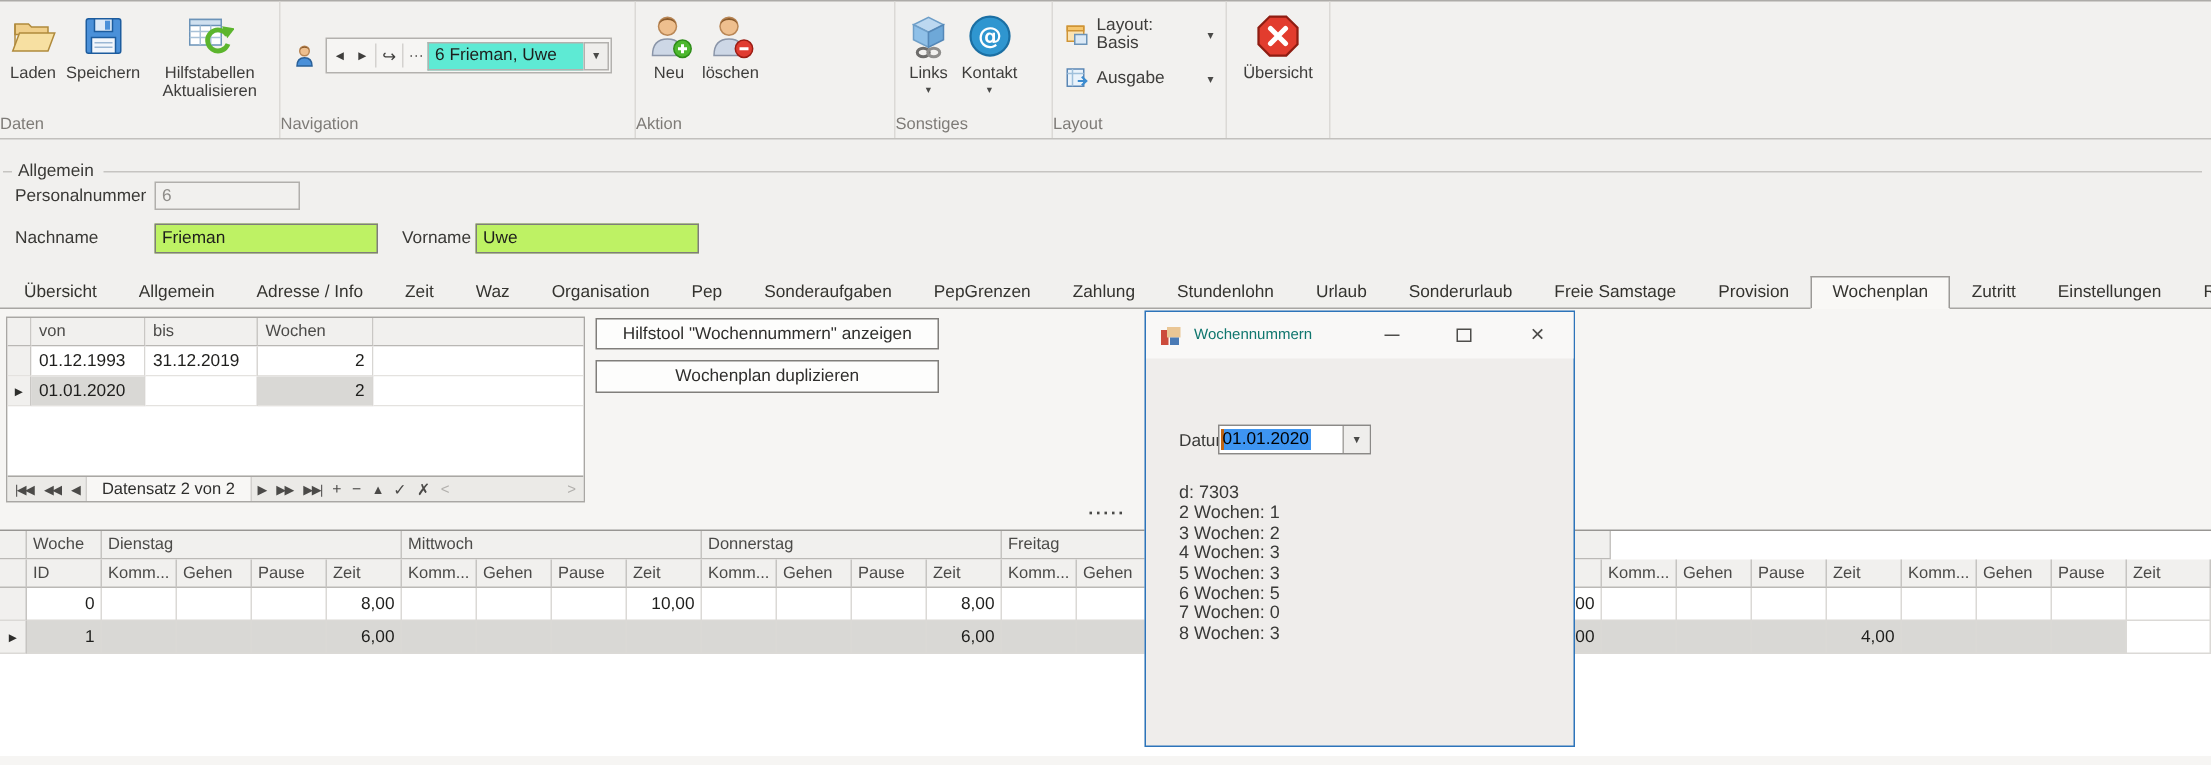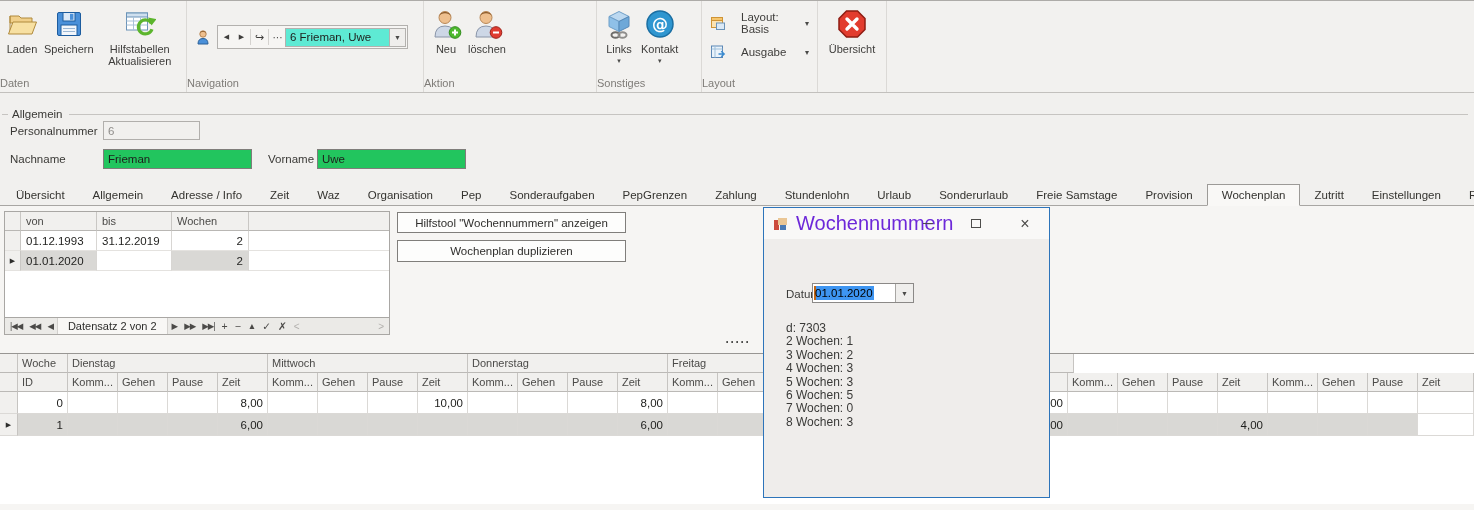--- a/index.html
+++ b/index.html
@@ -21,32 +21,32 @@
   .g-daten{width:187px}.g-nav{width:237px}.g-aktion{width:173px}.g-sonst{width:105px}.g-layout{width:116px}.g-close{width:69px}
   .nav-row{display:flex;align-items:center;padding:24px 0 0 8px;gap:6px}
   .mini-toolbar{display:flex;align-items:center;border:1px solid #b3b1ae;background:#f6f5f3;height:24px;padding:0 1px}
   .mbtn{width:15px;height:18px;display:flex;align-items:center;justify-content:center;font-size:7px;color:#3f3e3c;border:1px solid transparent}
   .mbtn.go{font-size:11px}
   .mbtn.more{font-size:10px;letter-spacing:0}
   .msep{width:1px;height:16px;background:#d4d2cf;margin:0 1px}
   .mcombo{width:104px;height:19px;background:#5eead4;border:1px solid #b3b1ae;border-right:none;font-size:11.5px;padding:2px 4px;white-space:nowrap;overflow:hidden}
   .mdrop{width:17px;height:19px;border:1px solid #b3b1ae;background:#efeeec;display:flex;align-items:center;justify-content:center;font-size:7px;color:#4a4a48}
   .lay-col{display:flex;flex-direction:column;padding:10px 8px 0;height:76px;gap:9px;width:100%}
-  .lay-row{display:flex;align-items:center;gap:15px;font-size:11.5px;color:#3e3d3b;width:100%}
+  .lay-row{display:flex;align-items:center;gap:5px;font-size:11.5px;color:#3e3d3b;width:100%}
   .lay-dd{margin-left:auto;font-size:8px;color:#4a4a48}
   .close-wrap{display:flex;justify-content:center;padding-top:2px}
 
   
   .formbox{position:absolute;top:100px;left:0;width:1474px;height:80px}
   .gline{position:absolute;top:8px;left:2px;right:6px;display:flex;align-items:center}
   .gline .l1{width:6px;height:1px;background:#c6c4c1}
   .gline .lbl{font-size:11.5px;color:#3a3936;margin:0 6px 0 4px}
   .gline .l2{flex:1;height:1px;background:#c6c4c1}
   .flabel{position:absolute;font-size:11.5px;color:#3a3936}
-  .finput{position:absolute;height:20px;font-family:"Liberation Sans",sans-serif;font-size:11.5px;padding:1px 4px;border:1px solid #7f7d7a;background:#22c55e;color:#1e1e1c}
+  .finput{position:absolute;height:20px;font-family:"Liberation Sans",sans-serif;font-size:11.5px;padding:1px 4px;border:1px solid #7f7d7a;background:#bef264;color:#1e1e1c}
   .finput.disabled{background:#f1f0ee;border:1px solid #b1afac;color:#8f8d8a;height:19px}
 
   
   .tabstrip{position:absolute;top:184px;left:0;width:1474px;height:22px;display:flex;align-items:flex-end;padding-left:2px;border-bottom:1px solid #a8a6a3;background:#f1f0ee}
   .tab{font-size:11.5px;color:#34332f;padding:4px 14px 4px;white-space:nowrap}
   .tab.active{background:#f9f8f6;border:1px solid #9c9a97;border-bottom:1px solid #f9f8f6;margin-bottom:-1px;padding-top:4px}
 
   
   .pane{position:absolute;top:206px;left:0;width:1474px;height:304px;background:#f6f5f3;overflow:hidden}
 
@@ -84,21 +84,21 @@
   .wgc.ind{width:18px;justify-content:center;padding:0;font-size:7px;color:#2e2e2c}
   .wg-data .wgc.ind{background:#f1f0ee;border-right:1px solid #c6c4c1}
   .wgc.idcol{width:50px}
   .wgc.num{justify-content:flex-end}
   .wgc.sel{background:var(--selected_row,#d9d8d5)}
   .wgc.edit{background:#fff}
 
   
   .dlg{position:absolute;left:763px;top:1px;width:287px;height:291px;background:#efedeb;border:1px solid var(--dialog_border,#2d74ba);z-index:10}
   .dlg-title{position:relative;height:31px;background:#f9f8f7;display:flex;align-items:center;padding:0 9px}
-  .dlg-titletext{font-size:20px;color:#6d28d9;margin-left:7px}
+  .dlg-titletext{font-size:10px;color:#0f766e;margin-left:7px}
   .dlg-btn{position:absolute;top:0;width:32px;height:31px;display:flex;align-items:center;justify-content:center;color:#4e4d4b}
   .b-min{left:148px}.b-max{left:196px}.b-close{left:245px;font-size:16px}
   .minbar{width:10px;border-bottom:1px solid #4e4d4b}
   .maxbox{width:10px;height:9px;border:1px solid #4e4d4b}
   .dlg-body{position:relative;height:260px}
   .dlg-datumlabel{position:absolute;left:22px;top:49px;font-size:11.5px;color:#3a3a38}
   .dlg-combo{position:absolute;left:48px;top:44px;width:102px;height:20px;border:1px solid #8b8987;background:#fff;display:flex}
   .dlg-combo-text{flex:1;display:flex;align-items:center;padding-left:1px;font-size:11.5px;overflow:hidden}
   .seltext{background:var(--selection,#3e95f1);color:#000;padding:1px 1px;box-shadow:inset 2px 0 0 #c06514}
   .dlg-combo-btn{width:18px;background:#efeeec;border-left:1px solid #a8a6a3;display:flex;align-items:center;justify-content:center}

